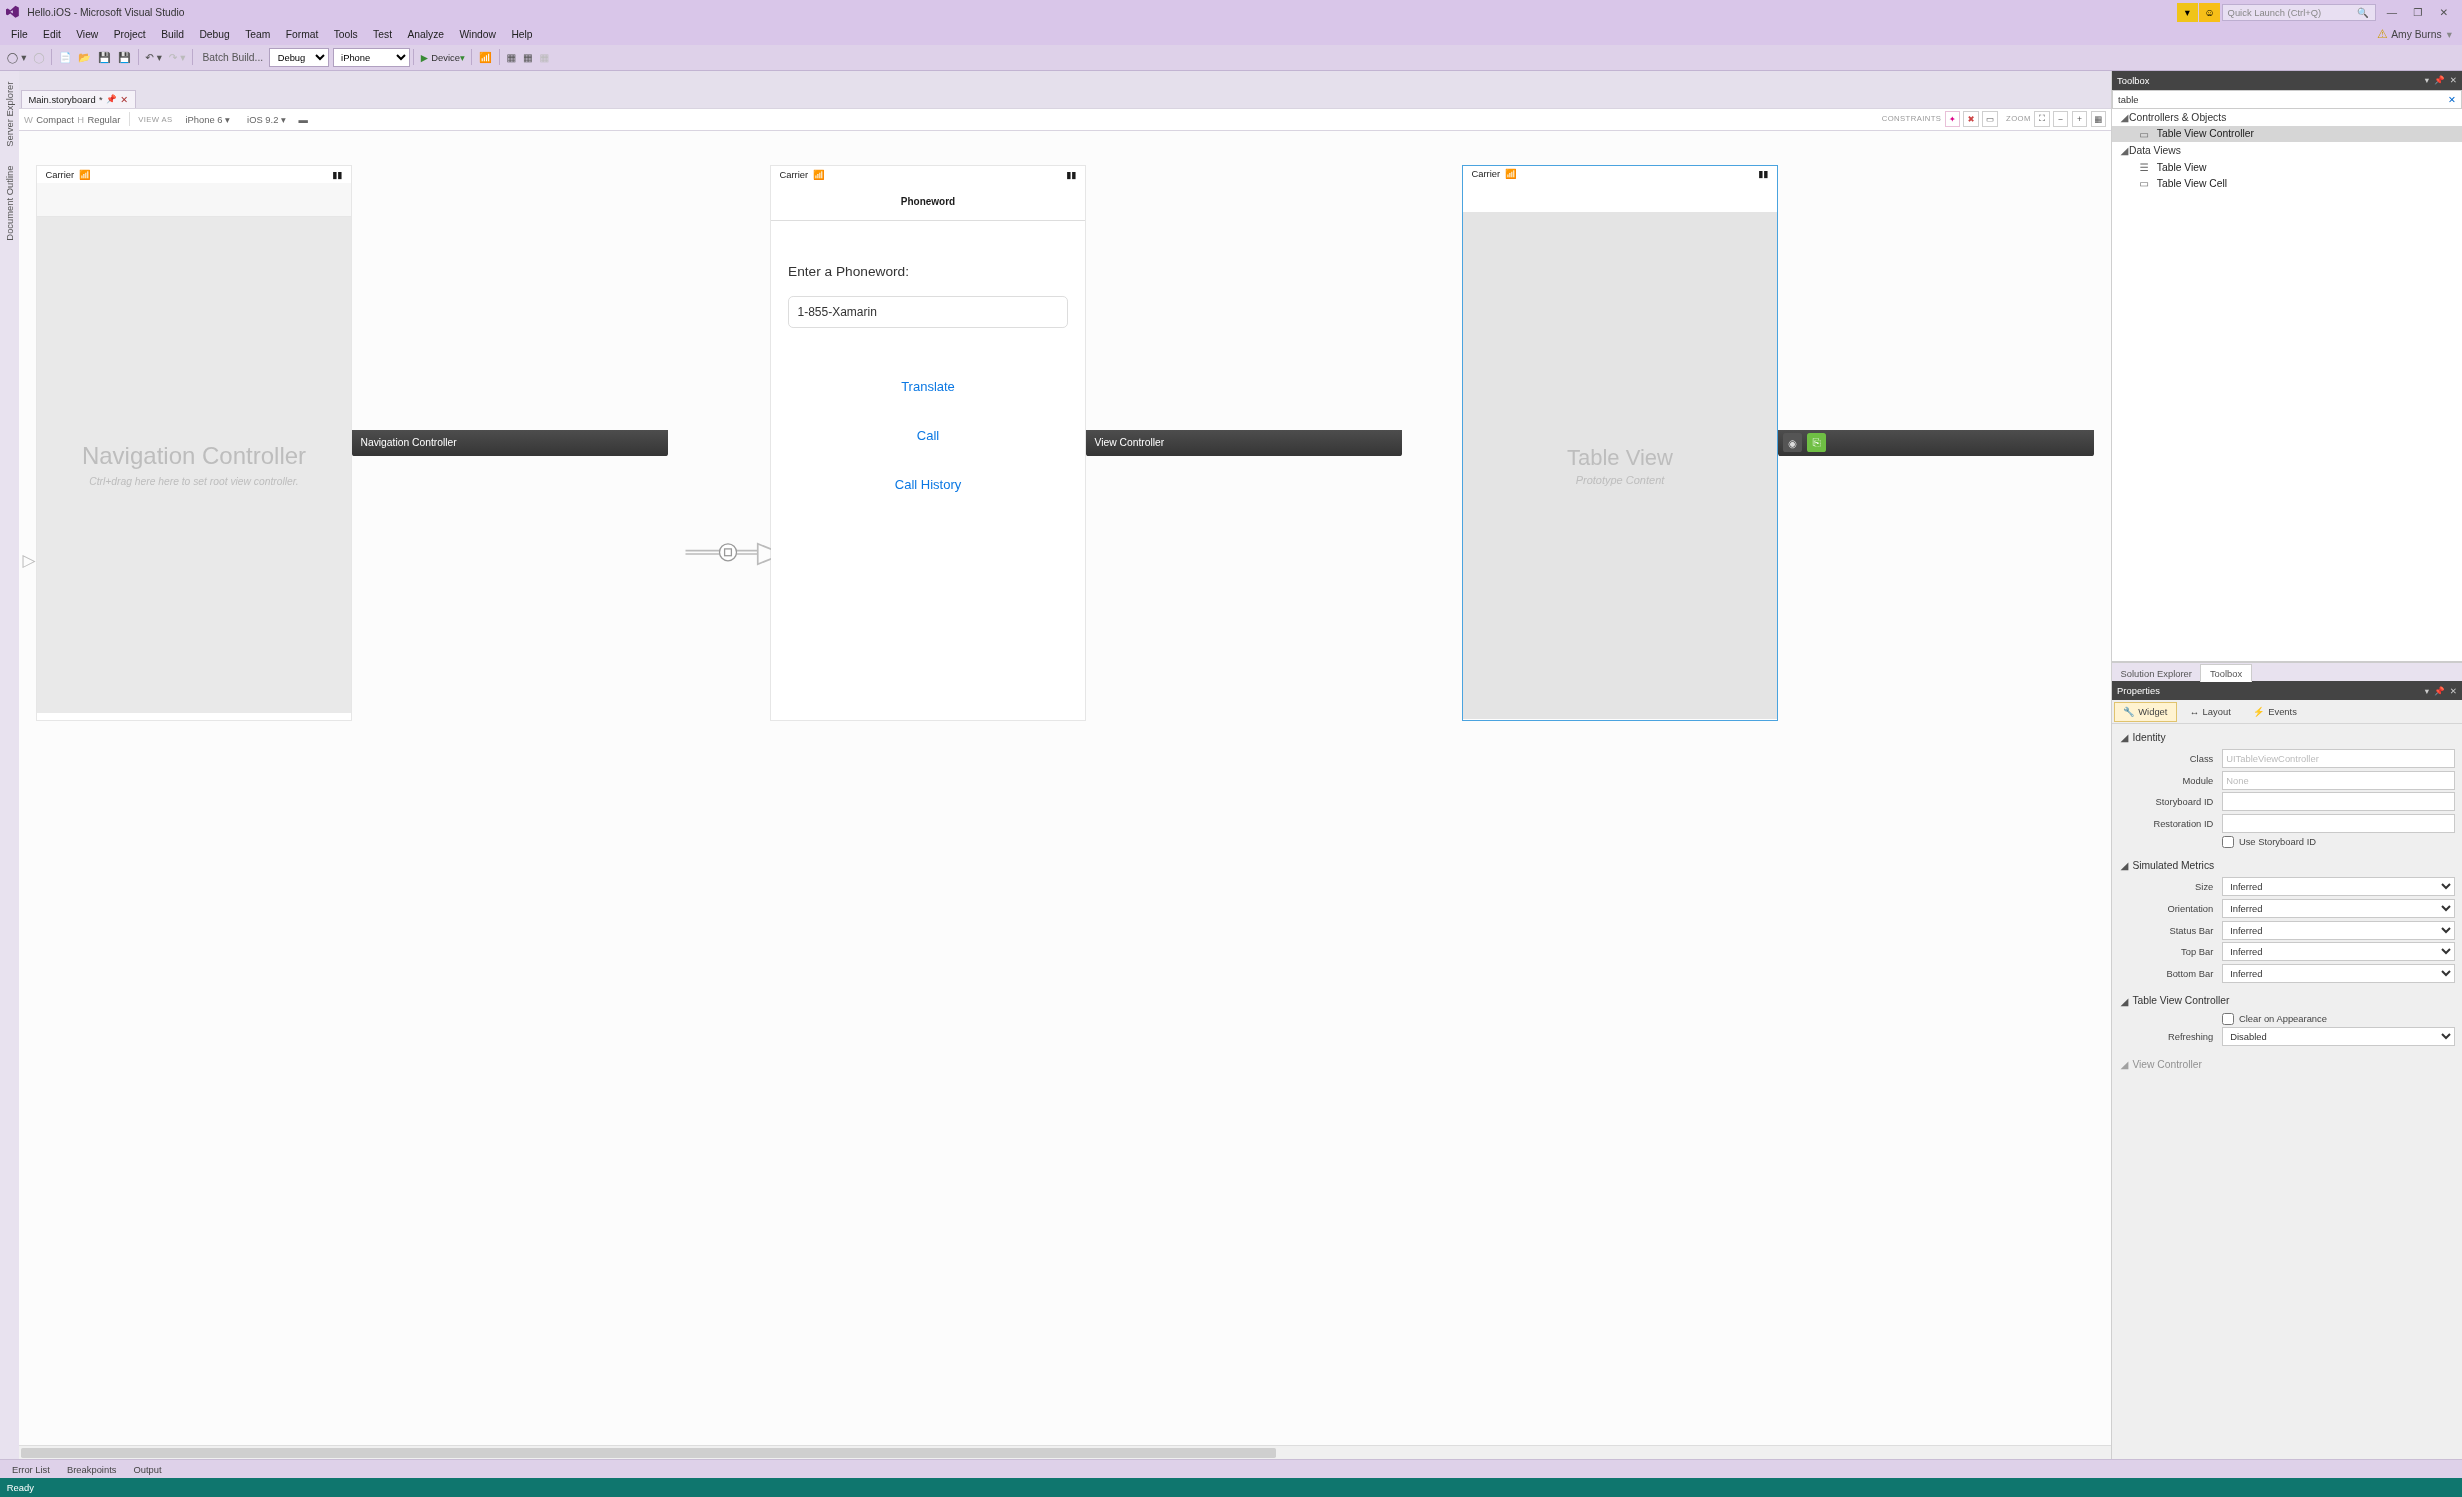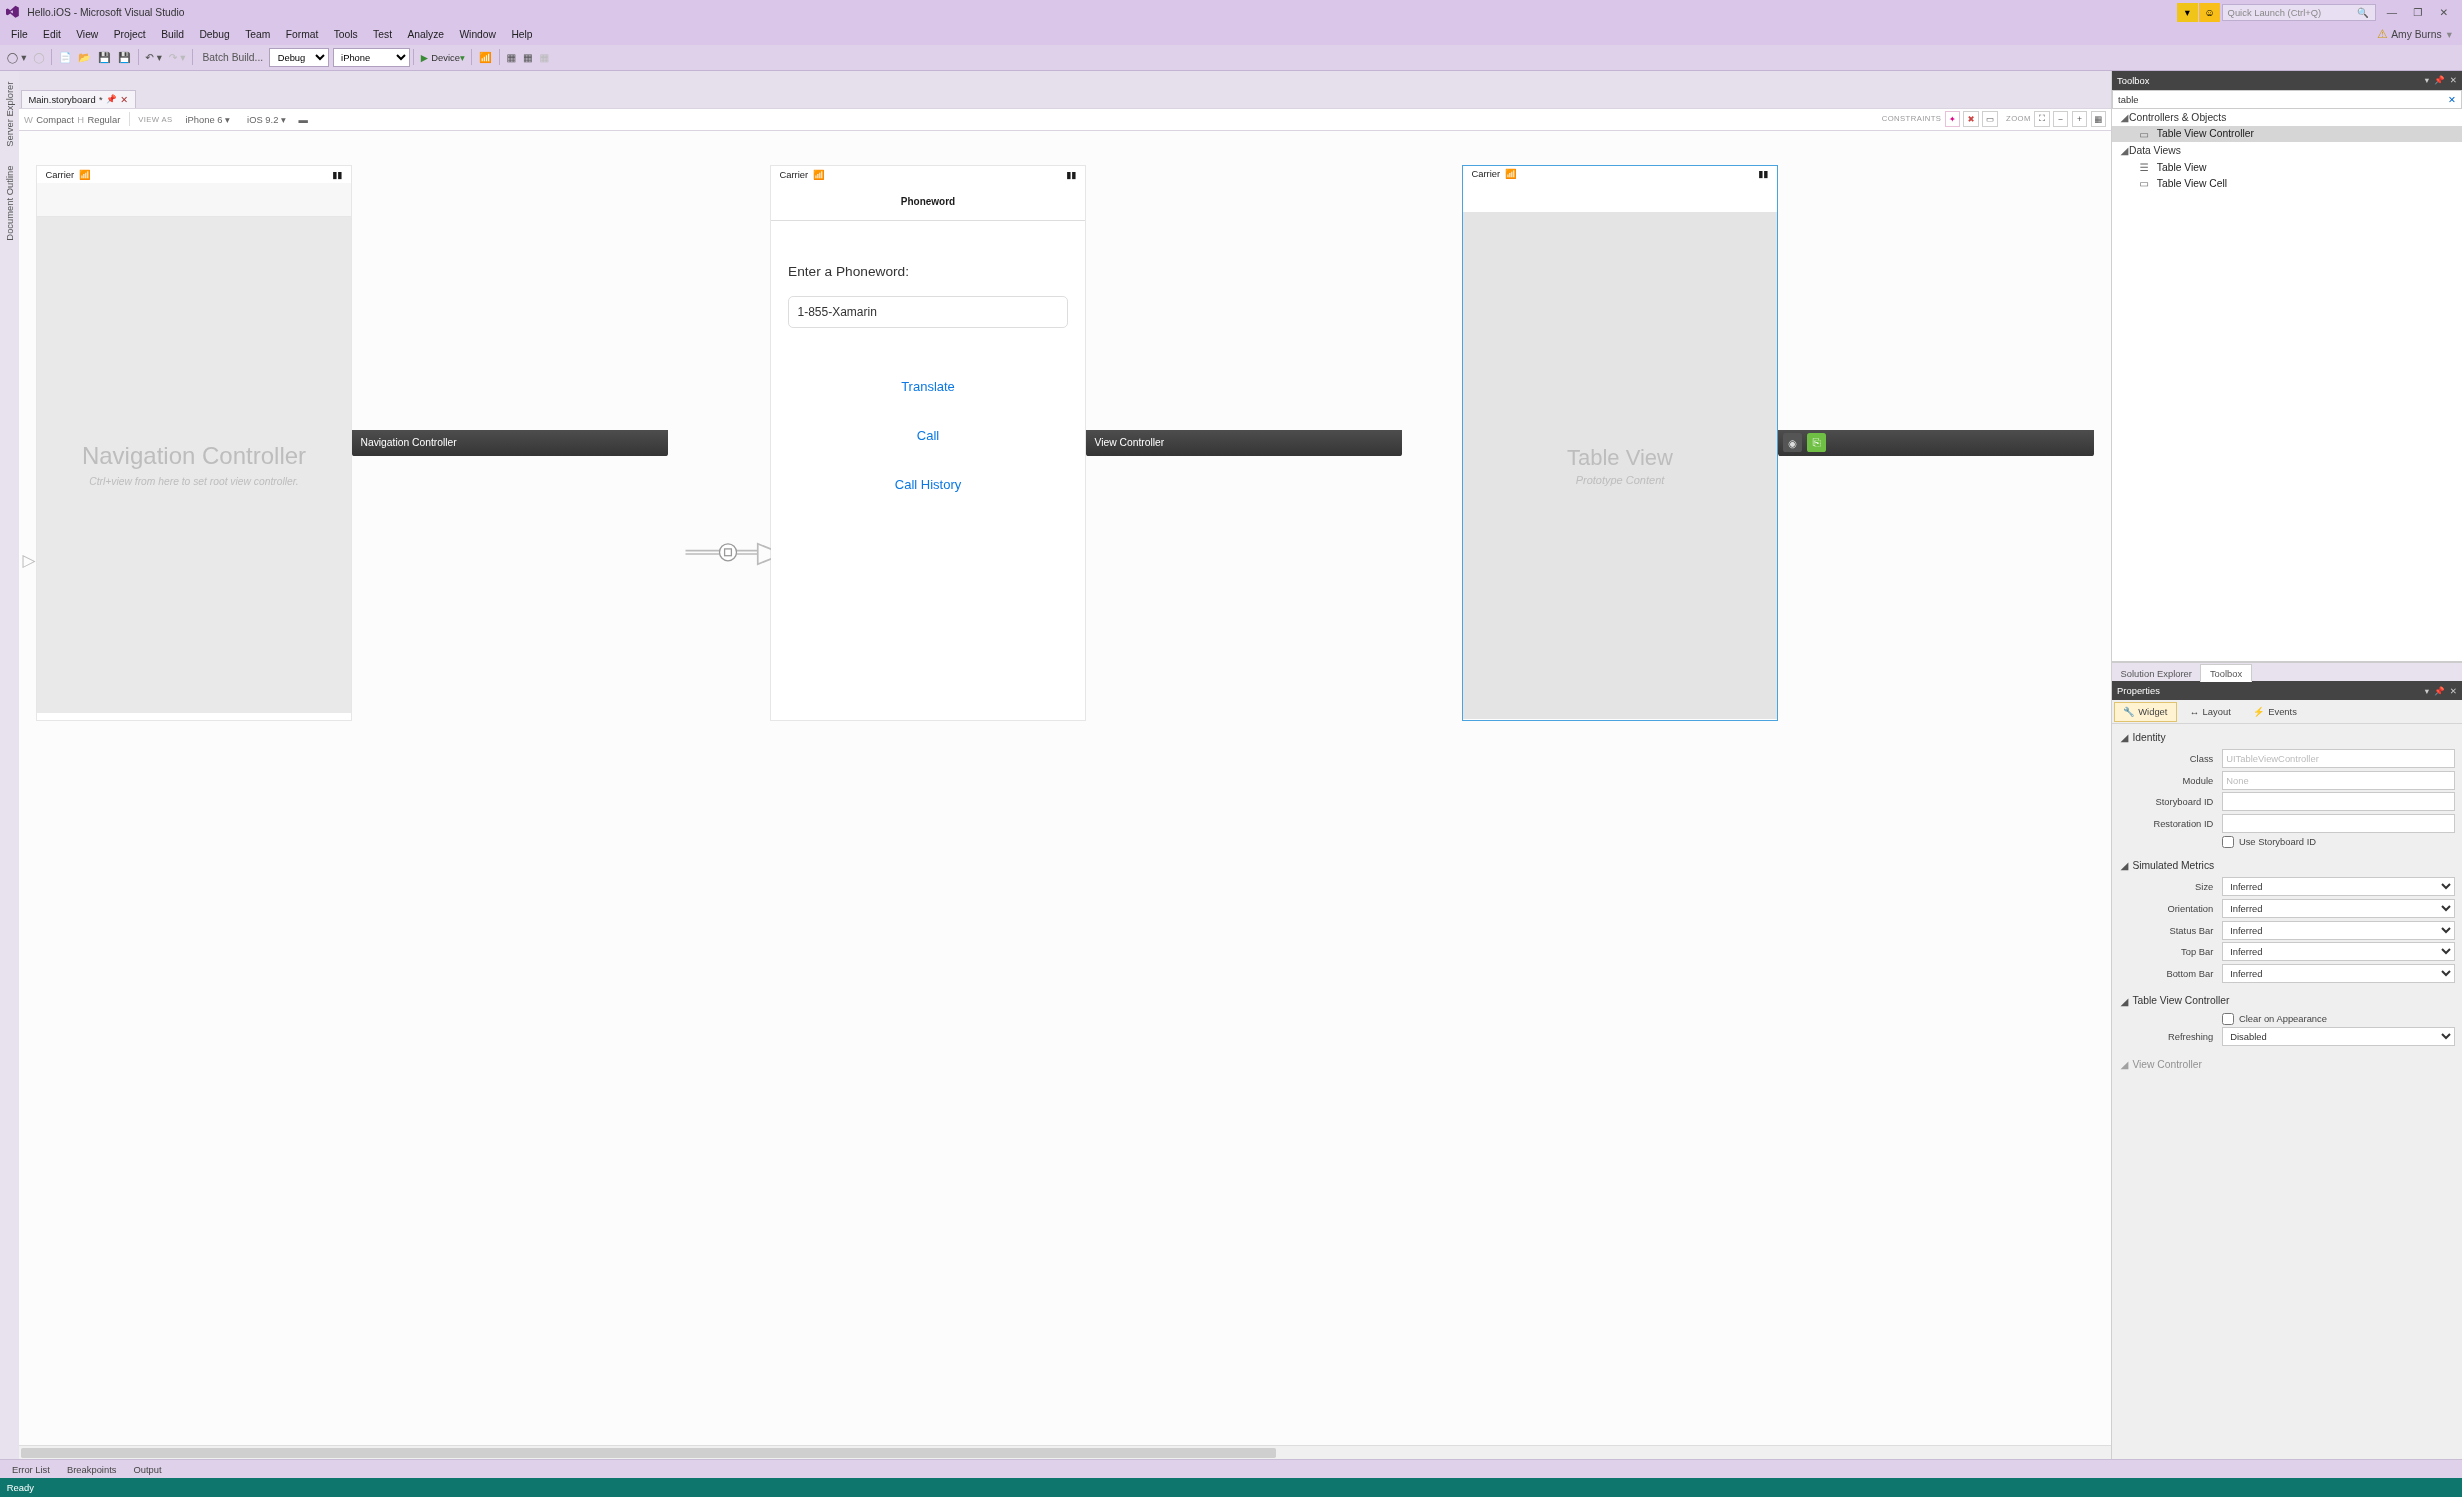--- a/index.html
+++ b/index.html
@@ -259,21 +259,21 @@
             <div class="statusline">
               <div class="sig">
                   <span>Carrier</span> 
                   <span>📶</span>
                 </div>
               <div>▮▮</div>
             </div>
             <div style="height:34px;background:#f7f7f7;border-bottom:0.9px solid #e6e6e6;"></div>
             <div class="navctrl-body">
               <h2>Navigation Controller</h2>
-              <p>Ctrl+view from here to set root view controller.</p>
+              <p>Ctrl+drag here here to set root view controller.</p>
             </div>
           </div>
           <div class="scene-footer">
             <span>Navigation Controller</span>
           </div>
         </div>
 
         <div class="segue" style="margin-left:-43px;margin-right:-43px;">
           <svg width="103" height="34" viewBox="0 0 120 40">
             <line x1="0" y1="20" x2="85" y2="20" stroke="#bbb" stroke-width="2"></line>

